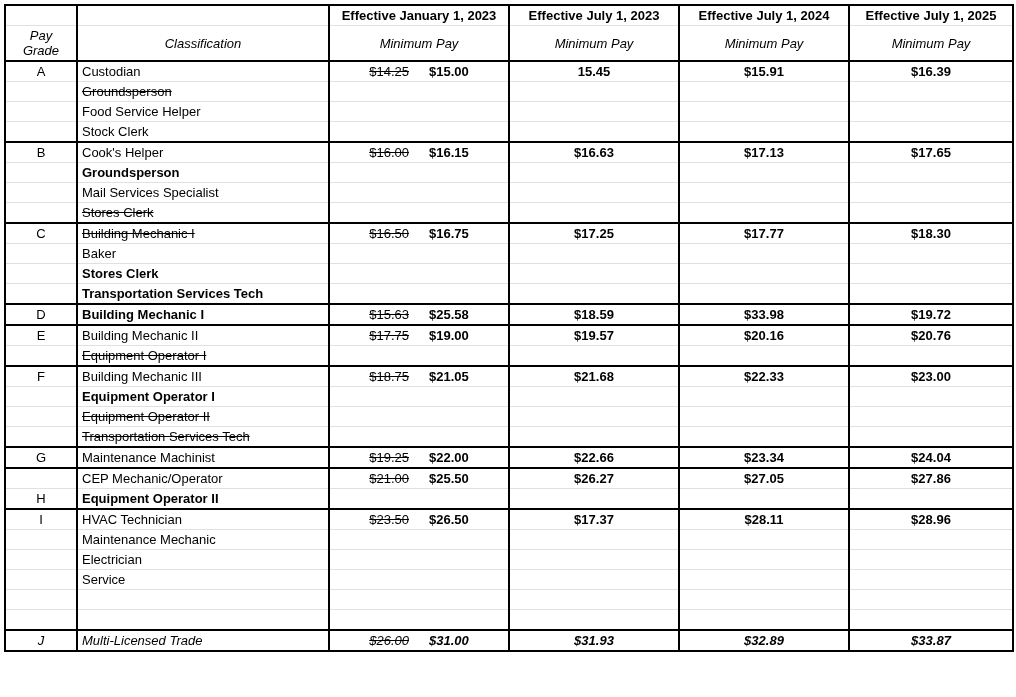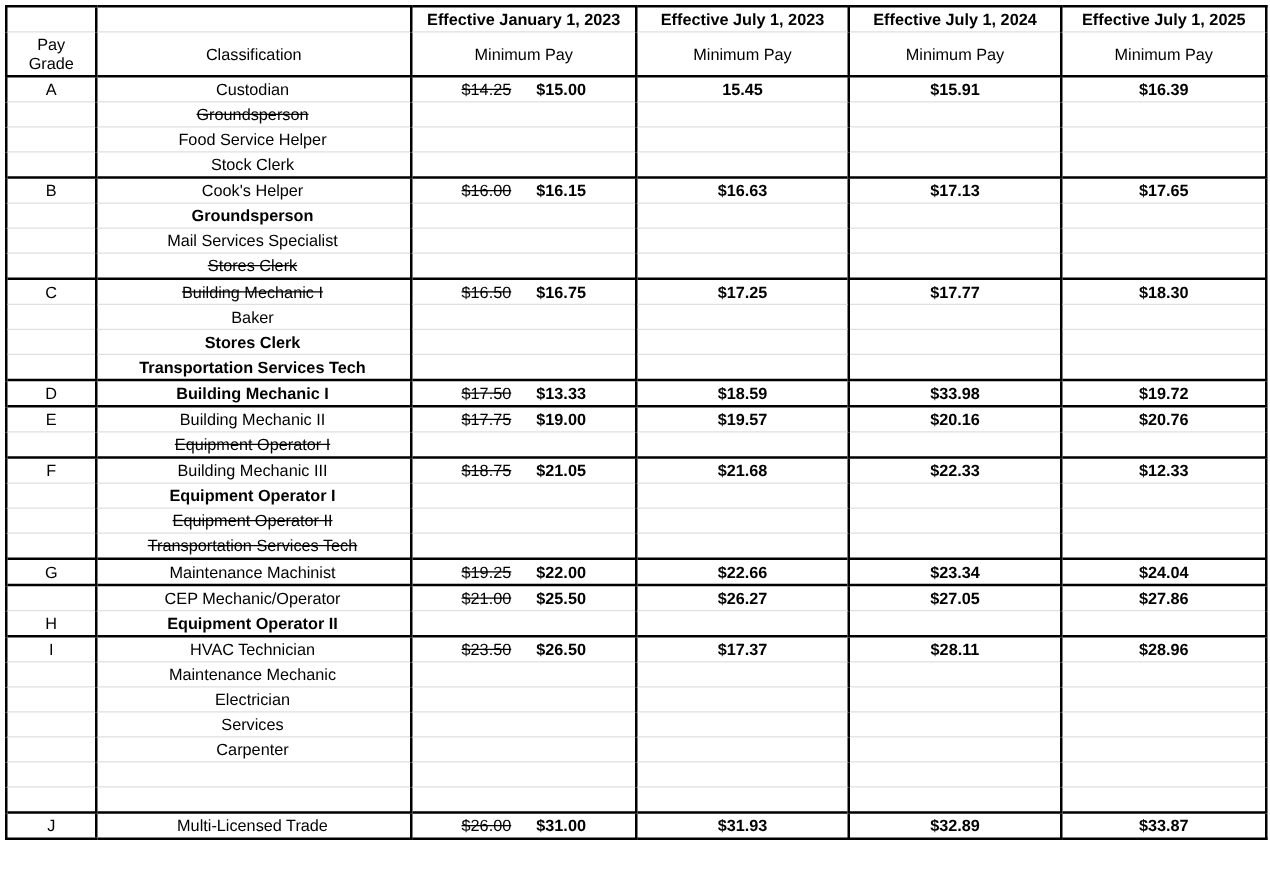--- a/index.html
+++ b/index.html
@@ -30,24 +30,24 @@
     padding: 2px 6px;
     height: 20px;
     vertical-align: middle;
     background: #fff;
   }
   .center { text-align: center; }
   .bold { font-weight: bold; }
   .strike { text-decoration: line-through; }
   
   .bt { border-top: 2px solid #000 !important; }
-  .bb { border-bottom: 2px solid #000 !important; }
+  .bb { border-bottom: 2px solid #000 !important; font-style: italic; }
   .bl { border-left: 2px solid #000 !important; }
   .br { border-right: 2px solid #000 !important; }
-  .cls-col { padding-left: 4px; text-align: center; }
+  .cls-col { padding-left: 4px; }
   .pay-cell { text-align: center; font-weight: bold; white-space: nowrap; }
   .old-pay { text-decoration: line-through; font-weight: normal; margin-right: 20px; }
 </style>
 </head>
 <body>
 
 <table>
   <colgroup>
     <col class="cg">
       <col class="ccl">
@@ -165,21 +165,21 @@
         <td class="center bl"></td>
         <td class="cls-col bl br"><span class="bold">Transportation Services Tech</span></td>
         <td class="pay-cell bl br"></td>
         <td class="pay-cell bl br"></td>
         <td class="pay-cell bl br"></td>
         <td class="pay-cell bl br"></td>
       </tr>
       <tr>
         <td class="center bl bt">D</td>
         <td class="cls-col bl br bt"><span class="bold">Building Mechanic I</span></td>
-        <td class="pay-cell bl br bt"><span class="old-pay">$17.50</span><span>$13.33</span></td>
+        <td class="pay-cell bl br bt"><span class="old-pay">$15.63</span><span>$25.58</span></td>
         <td class="pay-cell bl br bt">$18.59</td>
         <td class="pay-cell bl br bt">$33.98</td>
         <td class="pay-cell bl br bt">$19.72</td>
       </tr>
       <tr>
         <td class="center bl bt">E</td>
         <td class="cls-col bl br bt">Building Mechanic II</td>
         <td class="pay-cell bl br bt"><span class="old-pay">$17.75</span><span>$19.00</span></td>
         <td class="pay-cell bl br bt">$19.57</td>
         <td class="pay-cell bl br bt">$20.16</td>
@@ -192,21 +192,21 @@
         <td class="pay-cell bl br"></td>
         <td class="pay-cell bl br"></td>
         <td class="pay-cell bl br"></td>
       </tr>
       <tr>
         <td class="center bl bt">F</td>
         <td class="cls-col bl br bt">Building Mechanic III</td>
         <td class="pay-cell bl br bt"><span class="old-pay">$18.75</span><span>$21.05</span></td>
         <td class="pay-cell bl br bt">$21.68</td>
         <td class="pay-cell bl br bt">$22.33</td>
-        <td class="pay-cell bl br bt">$12.33</td>
+        <td class="pay-cell bl br bt">$23.00</td>
       </tr>
       <tr>
         <td class="center bl"></td>
         <td class="cls-col bl br"><span class="bold">Equipment Operator I</span></td>
         <td class="pay-cell bl br"></td>
         <td class="pay-cell bl br"></td>
         <td class="pay-cell bl br"></td>
         <td class="pay-cell bl br"></td>
       </tr>
       <tr>
@@ -268,29 +268,21 @@
       <tr>
         <td class="center bl"></td>
         <td class="cls-col bl br">Electrician</td>
         <td class="pay-cell bl br"></td>
         <td class="pay-cell bl br"></td>
         <td class="pay-cell bl br"></td>
         <td class="pay-cell bl br"></td>
       </tr>
       <tr>
         <td class="center bl"></td>
-        <td class="cls-col bl br">Services</td>
-        <td class="pay-cell bl br"></td>
-        <td class="pay-cell bl br"></td>
-        <td class="pay-cell bl br"></td>
-        <td class="pay-cell bl br"></td>
-      </tr>
-      <tr>
-        <td class="center bl"></td>
-        <td class="cls-col bl br">Carpenter</td>
+        <td class="cls-col bl br">Service</td>
         <td class="pay-cell bl br"></td>
         <td class="pay-cell bl br"></td>
         <td class="pay-cell bl br"></td>
         <td class="pay-cell bl br"></td>
       </tr>
       <tr>
         <td class="center bl"></td>
         <td class="cls-col bl br"></td>
         <td class="pay-cell bl br"></td>
         <td class="pay-cell bl br"></td>

